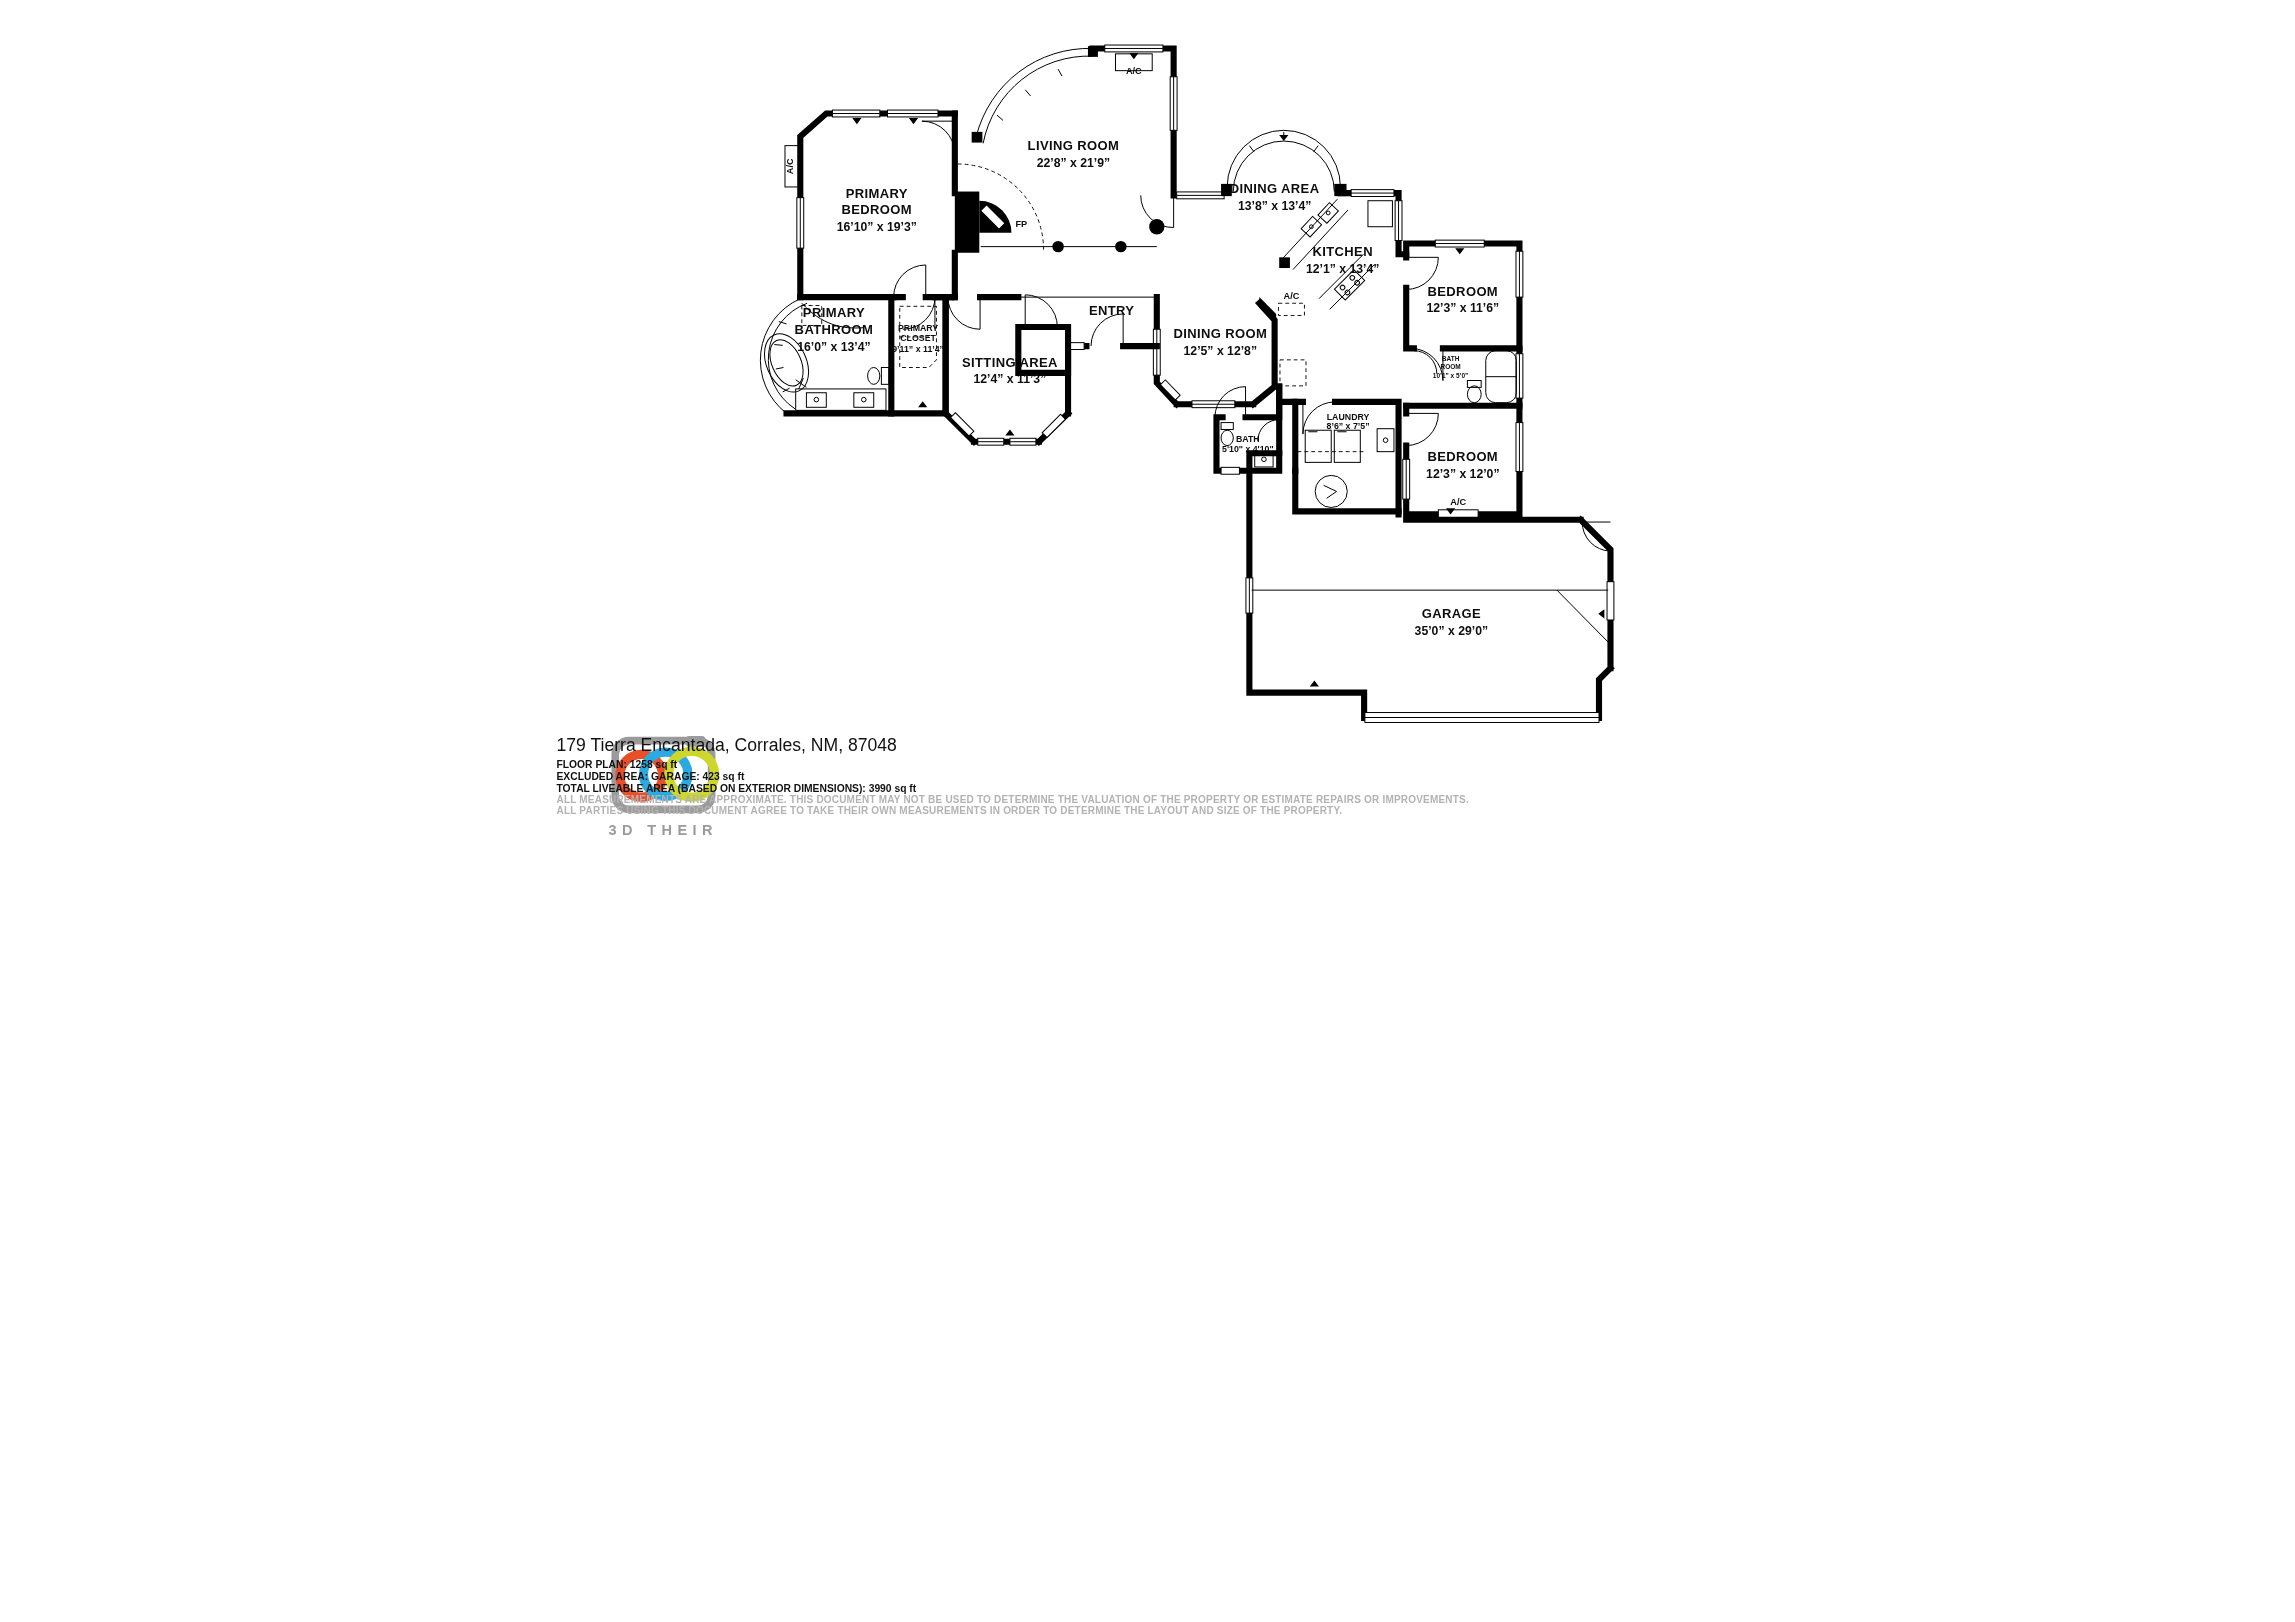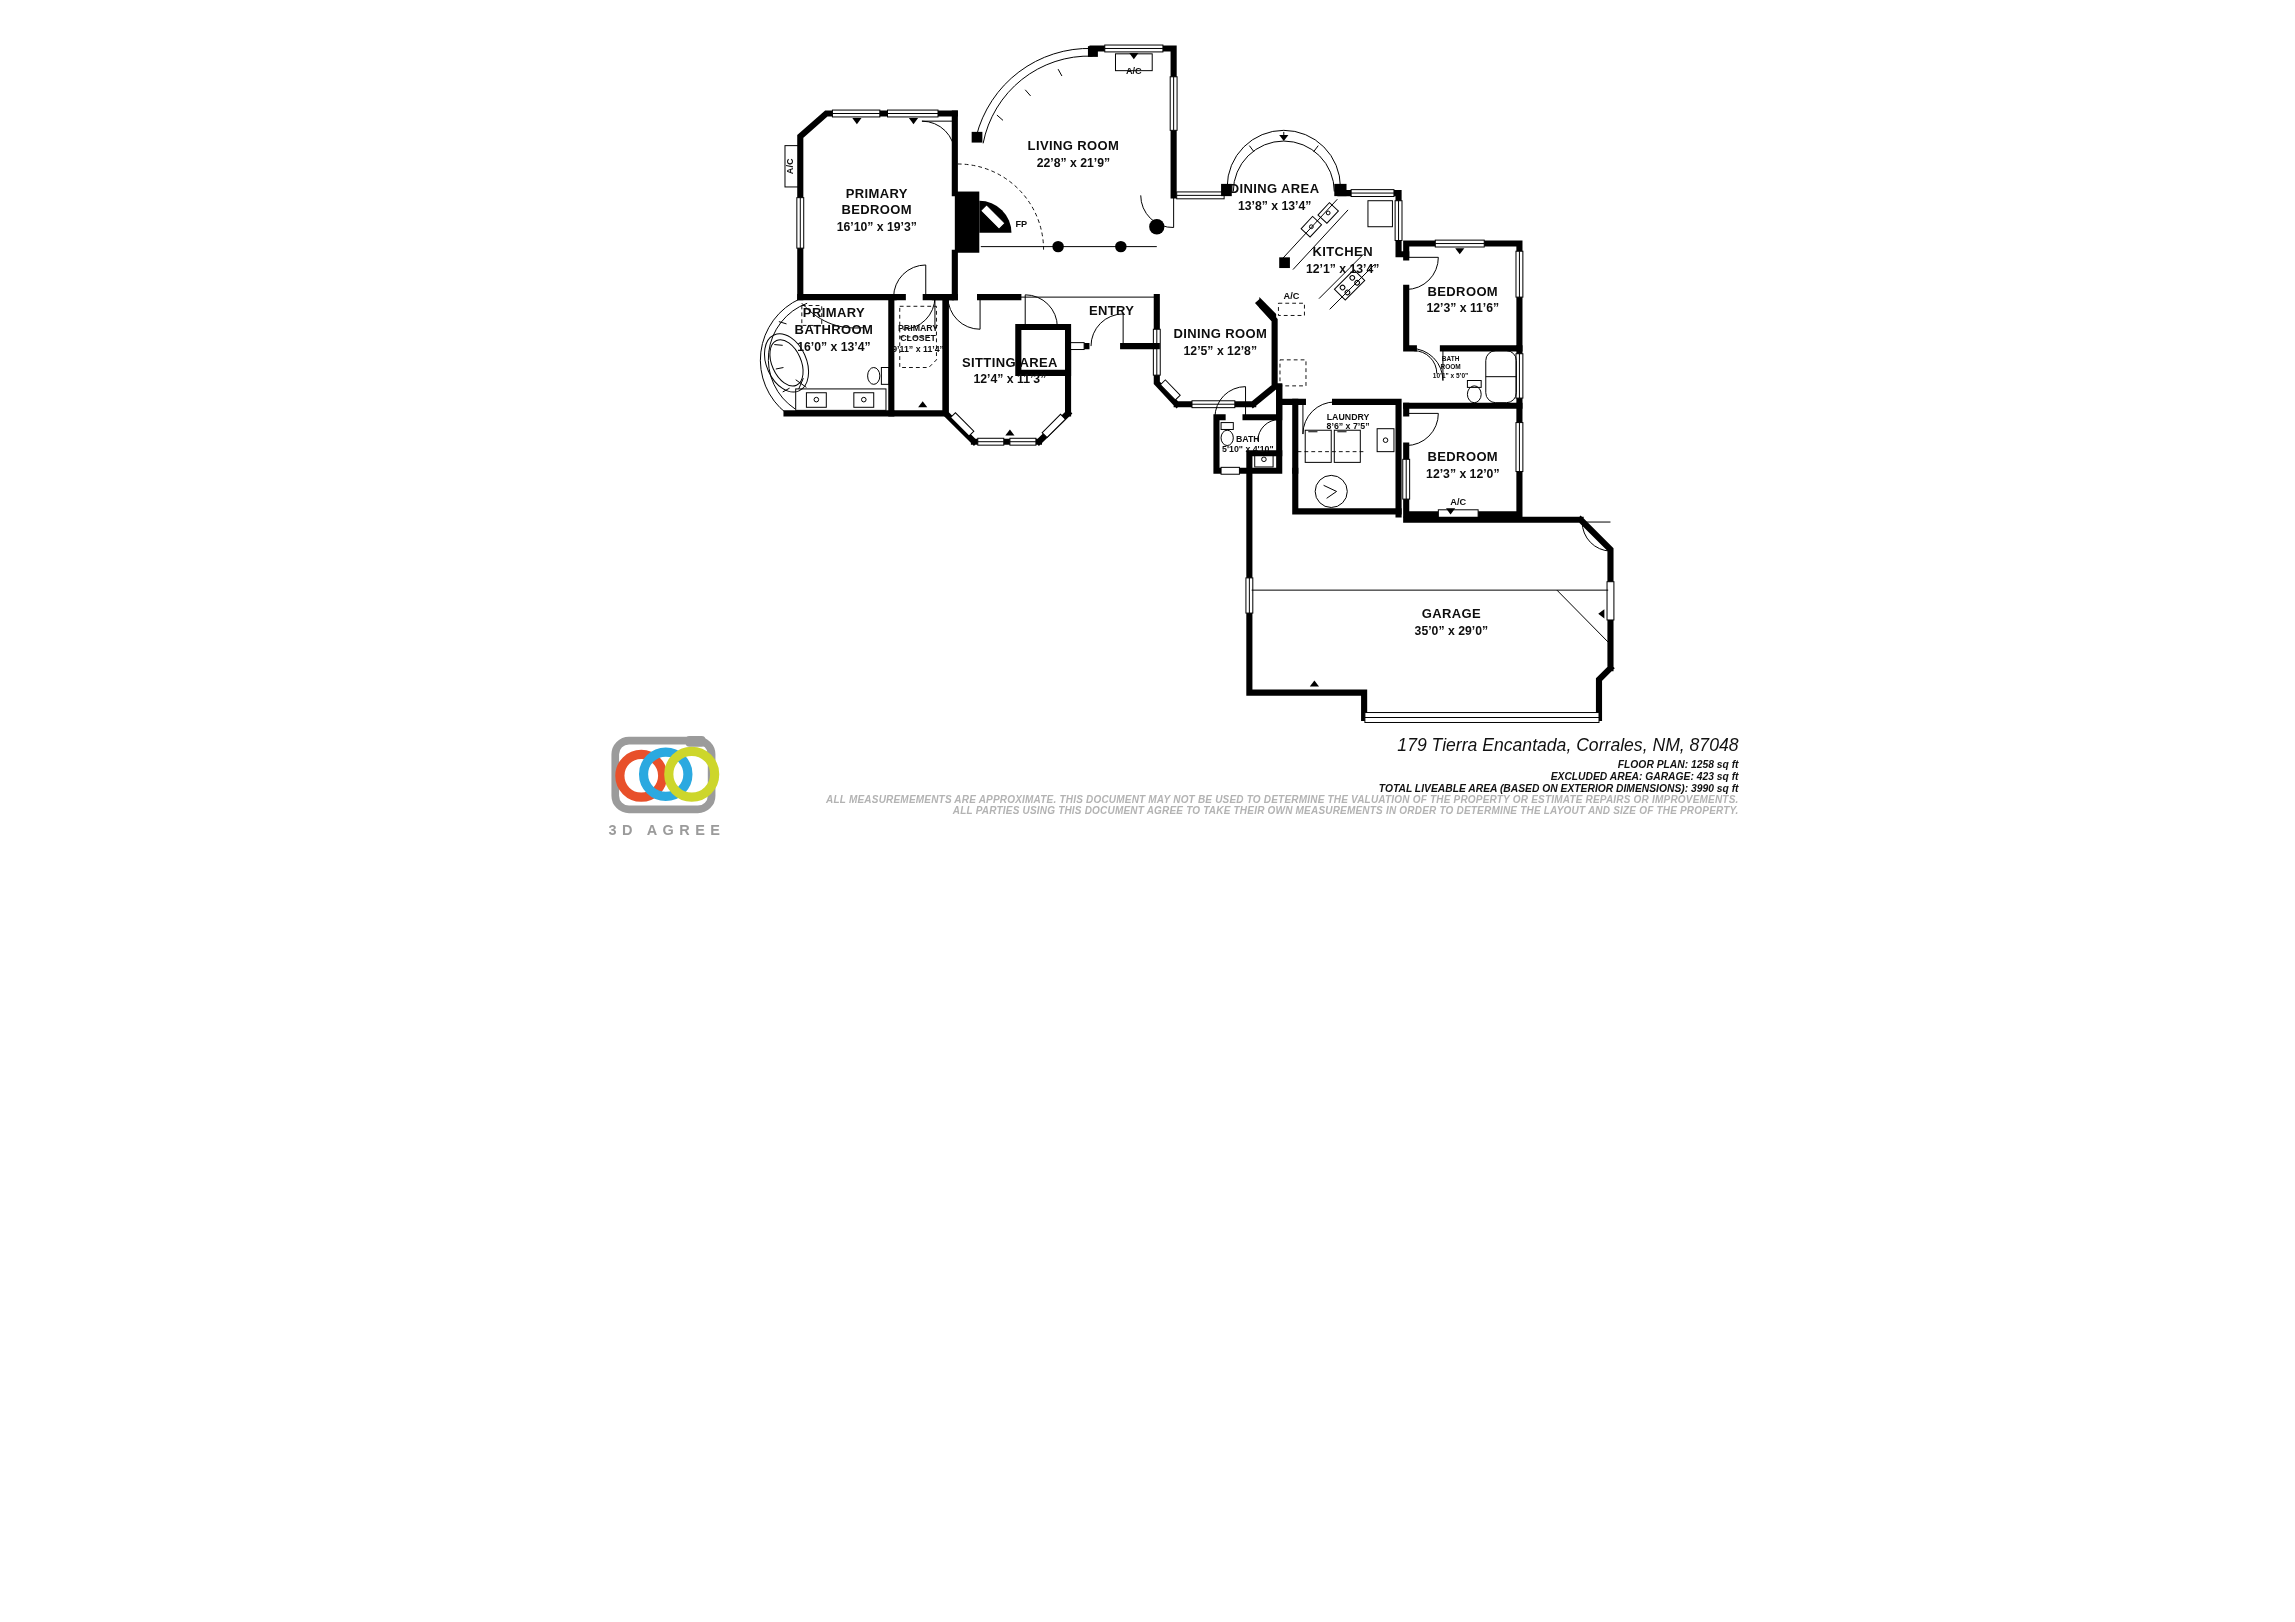--- a/index.html
+++ b/index.html
@@ -13,21 +13,21 @@
   .d{stroke:#000;stroke-width:1.2;fill:none;stroke-dasharray:5 4}
   .blk{fill:#000;stroke:none}
   .wh{fill:#fff;stroke:#000;stroke-width:1.3}
   text{font-family:"Liberation Sans",sans-serif;fill:#0d0d0d}
   .rl{font-size:17px;font-weight:600;text-anchor:middle;letter-spacing:.5px}
   .rd{font-size:16px;font-weight:600;text-anchor:middle}
   .sm{font-size:11.5px;font-weight:600;text-anchor:middle}
   .xs{font-size:8.5px;font-weight:600;text-anchor:middle}
   .ac{font-size:12px;font-weight:600;text-anchor:middle}
   
-  .footer{position:absolute;left:0;top:733px;width:1182px;text-align:right;font-style:italic;}
+  .footer{position:absolute;left:0;top:733px;width:1182px;text-align:left;}
   .addr{font-size:17.6px;color:#111;margin:1.5px 0 3.1px 0;}
   .fline{font-size:10.3px;font-weight:700;color:#111;line-height:12.2px;}
   .dline{font-size:10px;color:#b3b3b3;font-weight:700;line-height:10.7px;letter-spacing:0.2px}
   .logo{position:absolute;left:52px;top:736px;width:115px;text-align:left;}
   .logo-text{font-size:14.5px;font-weight:700;color:#9b9b9b;letter-spacing:5.4px;margin-top:4.6px;white-space:nowrap;}
 </style>
 </head>
 <body>
 
 <div class="page">
@@ -332,21 +332,21 @@
   </svg>
 
   <div class="logo">
     <svg width="115" height="78" viewBox="0 0 150 102">
       <rect x="100" y="0" width="26" height="14" rx="5" fill="#9B9B9B"></rect>
       <rect x="8" y="6" width="126" height="90" rx="18" fill="none" stroke="#9B9B9B" stroke-width="10"></rect>
       <circle cx="42" cy="52" r="28" fill="none" stroke="#E8502A" stroke-width="12"></circle>
       <circle cx="74" cy="50" r="29" fill="none" stroke="#2BA9E0" stroke-width="12"></circle>
       <circle cx="108" cy="50" r="30" fill="none" stroke="#CDD62B" stroke-width="12"></circle>
     </svg>
-    <div class="logo-text">3D AGREE</div>
+    <div class="logo-text">3D THEIR</div>
   </div>
 
   <div class="footer">
     <div class="addr">179 Tierra Encantada, Corrales, NM, 87048</div>
     <div class="fline">FLOOR PLAN: 1258 sq ft</div>
     <div class="fline">EXCLUDED AREA: GARAGE: 423 sq ft</div>
     <div class="fline">TOTAL LIVEABLE AREA (BASED ON EXTERIOR DIMENSIONS): 3990 sq ft</div>
     <div class="dline">ALL MEASUREMEMENTS ARE APPROXIMATE. THIS DOCUMENT MAY NOT BE USED TO DETERMINE THE VALUATION OF THE PROPERTY OR ESTIMATE REPAIRS OR IMPROVEMENTS.</div>
     <div class="dline">ALL PARTIES USING THIS DOCUMENT AGREE TO TAKE THEIR OWN MEASUREMENTS IN ORDER TO DETERMINE THE LAYOUT AND SIZE OF THE PROPERTY.</div>
   </div>

